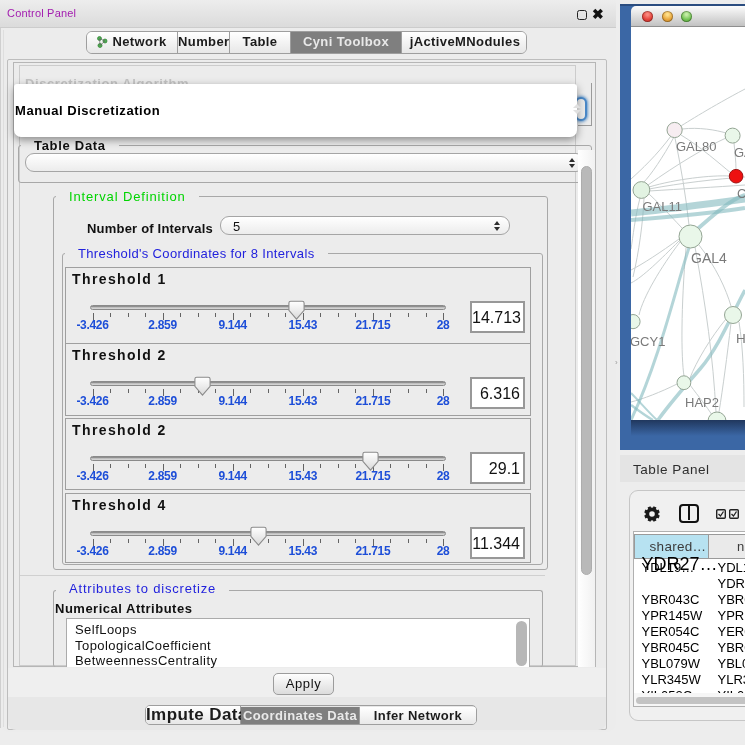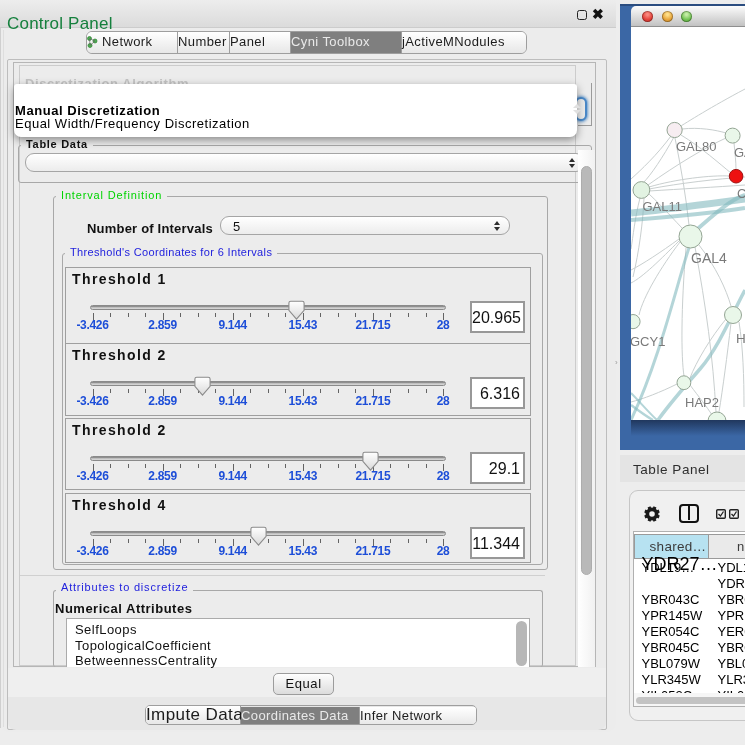--- a/index.html
+++ b/index.html
@@ -1,92 +1,91 @@
 <!DOCTYPE html>
 <html><head><meta charset="utf-8">
 <style>
 *{margin:0;padding:0;box-sizing:border-box}
 html,body{width:745px;height:745px;overflow:hidden;background:#ededed;
  font-family:"Liberation Sans",sans-serif;-webkit-font-smoothing:antialiased}
 .a{position:absolute}
-.seg{display:inline-block;height:100%;
+.seg{display:inline-block;height:100%;text-align:center;
  background:linear-gradient(#ffffff,#e7e7e7);border-right:1px solid #9e9e9e;
- color:#1c1c1c;font-size:13px;font-weight:normal;letter-spacing:.4px}
+ color:#1c1c1c;font-size:13px;font-weight:bold;letter-spacing:.4px}
 .seg.on{background:#7f7f7f;color:#e9e9e9}
 .combo{background:linear-gradient(#ffffff,#ececec);border:1px solid #a5a5a5;
  border-radius:9px;font-size:13px;color:#111;line-height:20px}
 .tri-u{width:0;height:0;border-left:3.5px solid transparent;border-right:3.5px solid transparent;
  border-bottom:4.5px solid #2e2e2e}
 .tri-d{width:0;height:0;border-left:3.5px solid transparent;border-right:3.5px solid transparent;
  border-top:4.5px solid #2e2e2e}
 .grp{border:1px solid #a8a8a8;border-radius:3px}
-.gt{position:absolute;font-size:11px;background:#ececec;padding:0 5px;white-space:nowrap}
+.gt{position:absolute;font-size:13px;background:#ececec;padding:0 13px;white-space:nowrap}
 .tpanel{position:absolute;left:65px;width:466px;height:73px;border:1px solid #9f9f9f;background:#ececec}
 .tptitle{position:absolute;left:6px;top:3px;font-size:14px;font-weight:bold;color:#111;letter-spacing:1.4px}
 .track{position:absolute;left:24px;top:37px;width:356px;height:5px;border-radius:3px;
  background:linear-gradient(#787878,#c6c6c6 55%,#dadada);border:1px solid #8a8a8a}
 .vbox{position:absolute;left:404px;top:33px;width:55px;height:32px;background:#fff;
  border:2px solid #989898;font-size:16px;color:#111;text-align:right;line-height:30px;padding-right:3px}
 .tick{position:absolute;width:1px;background:#636363}
 .tlab{position:absolute;top:50px;font-size:12px;font-weight:bold;color:#1d4ed8;
  transform:translateX(-50%);letter-spacing:-.3px}
 .thumb{position:absolute;top:32px}
 .li{position:absolute;left:8px;font-size:13px;color:#111;white-space:nowrap;letter-spacing:.45px}
 </style></head><body>
 
 <div class="a" style="left:0;top:0;width:616px;height:732px;background:#ececec;border-radius:0 0 9px 9px"></div>
 <div class="a" style="left:0;top:0;width:616px;height:28px;background:linear-gradient(#ededed,#dbdbdb);border-bottom:1px solid #cccccc"></div>
-<div class="a" style="left:7px;top:14px;font-size:17px;letter-spacing:.2px;color:#15803d">Control Panel</div>
+<div class="a" style="left:7px;top:7px;font-size:11px;letter-spacing:.2px;color:#a21caf">Control Panel</div>
 <div class="a" style="left:577px;top:10px;width:10px;height:10px;border:1.7px solid #222;border-radius:2.5px"></div>
 <div class="a" style="left:592px;top:6px;font-size:14px;font-weight:bold;color:#111">✖</div>
 
 <div class="a" style="left:7px;top:59px;width:600px;height:671px;border:1px solid #bdbdbd;border-radius:2px;background:#ececec"></div>
 <div class="a" style="left:13px;top:62px;width:583px;height:605px;border:1px solid #b6b6b6;background:#ececec"></div>
 <div class="a" style="left:19px;top:65px;width:557px;height:601px;border:1px solid #cccccc"></div>
 <div class="a" style="left:0px;top:28px;width:1px;height:700px;background:#cfcfcf"></div>
 <div class="a" style="left:3px;top:30px;width:1px;height:697px;background:#dedede"></div>
 
 <div class="a" style="left:86px;top:31px;width:441px;height:23px;border-radius:6px;overflow:hidden;border:1px solid #9e9e9e;line-height:19.5px;white-space:nowrap;font-size:0">
  <div class="seg" style="width:91px;font-size:13px"><svg style="vertical-align:-2px" width="11" height="12" viewBox="0 0 11 12">
         <circle cx="2.5" cy="2.5" r="2" fill="#4caf50" stroke="#2e7d32" stroke-width=".7"></circle>
         <circle cx="8" cy="5" r="2" fill="#4caf50" stroke="#2e7d32" stroke-width=".7"></circle>
         <circle cx="3" cy="9.5" r="2" fill="#4caf50" stroke="#2e7d32" stroke-width=".7"></circle>
         <path d="M2.5 2.5 L8 5 L3 9.5 M2.5 2.5 L3 9.5" stroke="#666" stroke-width=".7" fill="none"></path>
-      </svg> Network</div><div class="seg" style="width:52px;font-size:13px">Number</div><div class="seg" style="width:61px;font-size:13px">Panel</div><div class="seg on" style="width:111px;font-size:13px">Cyni Toolbox</div><div class="seg" style="width:126px;font-size:13px;border-right:none">jActiveMNodules</div>
+      </svg> Network</div><div class="seg" style="width:52px;font-size:13px">Number</div><div class="seg" style="width:61px;font-size:13px">Table</div><div class="seg on" style="width:111px;font-size:13px">Cyni Toolbox</div><div class="seg" style="width:126px;font-size:13px;border-right:none">jActiveMNodules</div>
 </div>
 
 <div class="a" style="left:25px;top:76px;font-size:13px;font-weight:bold;color:#c3c3c3;letter-spacing:.6px">Discretization Algorithm</div>
 <div class="a" style="left:578px;top:83px;width:14px;height:43px;border-right:1px solid #9a9a9a;border-bottom:1px solid #9a9a9a"></div>
 <div class="a" style="left:575px;top:97px;width:12px;height:24px;border:2px solid #4a88c7;border-radius:6px;background:#ebebeb;box-shadow:0 0 3px 1px rgba(74,136,199,.85)"></div>
 
 <div class="a grp" style="left:18px;top:145px;width:574px;height:38px"></div>
 <div class="gt" style="left:21px;top:138px;font-weight:bold;color:#111;letter-spacing:.7px">Table Data</div>
 <div class="a combo" style="left:25px;top:153px;width:560px;height:19px">
  <div class="tri-u" style="position:absolute;right:9px;top:3.5px"></div>
  <div class="tri-d" style="position:absolute;right:9px;bottom:3.5px"></div>
 </div>
 
 <div class="a" style="left:14px;top:84px;width:563px;height:53px;background:#fff;border-radius:3px 3px 7px 7px;box-shadow:0 3px 9px rgba(0,0,0,.42)">
  <div style="position:absolute;left:1px;top:19px;font-size:13px;font-weight:bold;color:#000;letter-spacing:.55px">Manual Discretization</div>
- <div style="position:absolute;left:1px;top:32px;font-size:13px;color:#000;letter-spacing:.5px">Equal Width/Frequency Discretization</div>
 </div>
 <div class="a" style="left:572.5px;top:104px;width:0;height:0;border-left:4px solid transparent;border-right:4px solid transparent;border-bottom:4.5px solid #e0e0e0"></div>
 <div class="a" style="left:572.5px;top:109.5px;width:0;height:0;border-left:4px solid transparent;border-right:4px solid transparent;border-top:4.5px solid #e0e0e0"></div>
 
 <div class="a grp" style="left:53px;top:196px;width:495px;height:374px"></div>
 <div class="a" style="left:20px;top:575px;width:525px;height:1px;background:#d0d0d0"></div>
 <div class="gt" style="left:56px;top:189px;color:#00d400;letter-spacing:.85px">Interval Definition</div>
 <div class="a" style="left:87px;top:221px;font-size:13px;font-weight:bold;color:#111;letter-spacing:.2px">Number of Intervals</div>
 <div class="a combo" style="left:220px;top:216px;width:290px;height:19px">
  <span style="padding-left:12px">5</span>
  <div class="tri-u" style="position:absolute;right:9px;top:3.5px"></div>
  <div class="tri-d" style="position:absolute;right:9px;bottom:3.5px"></div>
 </div>
 <div class="a grp" style="left:62px;top:253px;width:481px;height:312px"></div>
-<div class="gt" style="left:65px;top:246px;color:#2222dd;letter-spacing:.35px">Threshold's Coordinates for 6 Intervals</div>
+<div class="gt" style="left:65px;top:246px;color:#2222dd;letter-spacing:.35px">Threshold's Coordinates for 8 Intervals</div>
 
 <div class="tpanel" style="top:267.4px;height:93px">
 <div class="tptitle">Threshold 1</div>
 <div class="track"></div>
 <div class="tick" style="left:26.5px;top:45px;height:7px"></div>
 <div class="tick" style="left:44.0px;top:45px;height:4px"></div>
 <div class="tick" style="left:61.5px;top:45px;height:4px"></div>
 <div class="tick" style="left:79.1px;top:45px;height:4px"></div>
 <div class="tick" style="left:96.6px;top:45px;height:7px"></div>
 <div class="tick" style="left:114.1px;top:45px;height:4px"></div>
@@ -113,21 +112,21 @@
 <div class="tlab" style="left:377.0px">28</div>
 <div class="thumb" style="left:221.8px"><svg width="17" height="21" viewBox="0 0 17 21">
         <defs>
           <linearGradient id="tg" x1="0" y1="0" x2="0" y2="1">
             <stop offset="0" stop-color="#ffffff"></stop>
             <stop offset="1" stop-color="#d9d9d9"></stop>
           </linearGradient>
         </defs>
         <path d="M2.8 1.2 h11.4 q1.9 0 1.9 1.9 v7.3 l-7.6 8.8 l-7.6 -8.8 v-7.3 q0 -1.9 1.9 -1.9 z" fill="url(#tg)" stroke="#8a8a8a" stroke-width="1.1"></path>
       </svg></div>
-<div class="vbox">20.965</div>
+<div class="vbox">14.713</div>
 </div>
 <div class="tpanel" style="top:342.5px;height:73px">
 <div class="tptitle">Threshold 2</div>
 <div class="track"></div>
 <div class="tick" style="left:26.5px;top:45px;height:7px"></div>
 <div class="tick" style="left:44.0px;top:45px;height:4px"></div>
 <div class="tick" style="left:61.5px;top:45px;height:4px"></div>
 <div class="tick" style="left:79.1px;top:45px;height:4px"></div>
 <div class="tick" style="left:96.6px;top:45px;height:7px"></div>
 <div class="tick" style="left:114.1px;top:45px;height:4px"></div>
@@ -254,21 +253,21 @@
  <div class="li" style="top:18.5px">TopologicalCoefficient</div>
  <div class="li" style="top:34px">BetweennessCentrality</div>
  <div style="position:absolute;right:2px;top:2px;width:11px;height:45px;border-radius:6px;background:#b7b7b7"></div>
 </div>
 
 <div class="a" style="left:578px;top:150px;width:17px;height:517px;background:linear-gradient(90deg,#ffffff,#f1f1f1)"></div>
 <div class="a" style="left:581px;top:166px;width:11px;height:409px;border-radius:6px;background:#b9b9b9;border:1px solid #adadad"></div>
 
 <div class="a" style="left:8px;top:668px;width:598px;height:29px;background:#efefef"></div>
 <div class="a" style="left:8px;top:697px;width:598px;height:33px;background:#e7e7e7;border-radius:0 0 8px 8px"></div>
-<div class="a" style="left:273px;top:673px;width:61px;height:22px;border-radius:5px;border:1px solid #9c9c9c;background:linear-gradient(#fefefe,#dcdcdc);text-align:center;line-height:20px;font-size:13px;letter-spacing:.6px;color:#111">Equal</div>
+<div class="a" style="left:273px;top:673px;width:61px;height:22px;border-radius:5px;border:1px solid #9c9c9c;background:linear-gradient(#fefefe,#dcdcdc);text-align:center;line-height:20px;font-size:13px;letter-spacing:.6px;color:#111">Apply</div>
 <div class="a" style="left:145px;top:704.5px;width:332px;height:20.5px;border-radius:5px;overflow:hidden;border:1px solid #9e9e9e;white-space:nowrap;font-size:0;line-height:17.5px">
  <div class="seg" style="width:95px;font-size:17px">Impute Data</div><div class="seg on" style="width:119px;font-size:13px">Coordinates Data</div><div class="seg" style="width:116px;font-size:13px;border-right:none">Infer Network</div>
 </div>
 
 <div class="a" style="left:615px;top:358px;width:5px;height:9px;color:#9a9a9a;font-size:8px">›</div>
 
 <div class="a" style="left:620px;top:4px;width:125px;height:446px;background:#3b67a5"></div>
 <div class="a" style="left:620px;top:4px;width:125px;height:2px;background:#2b4d80"></div>
 <div class="a" style="left:631px;top:420px;width:114px;height:16px;background:linear-gradient(rgba(10,16,35,.55),rgba(59,103,165,0))"></div>
 <div class="a" style="left:631px;top:6px;width:114px;height:21px;background:linear-gradient(#fcfcfc,#c2c2c2);border-radius:5px 0 0 0;border-bottom:1px solid #8f8f8f"></div>

